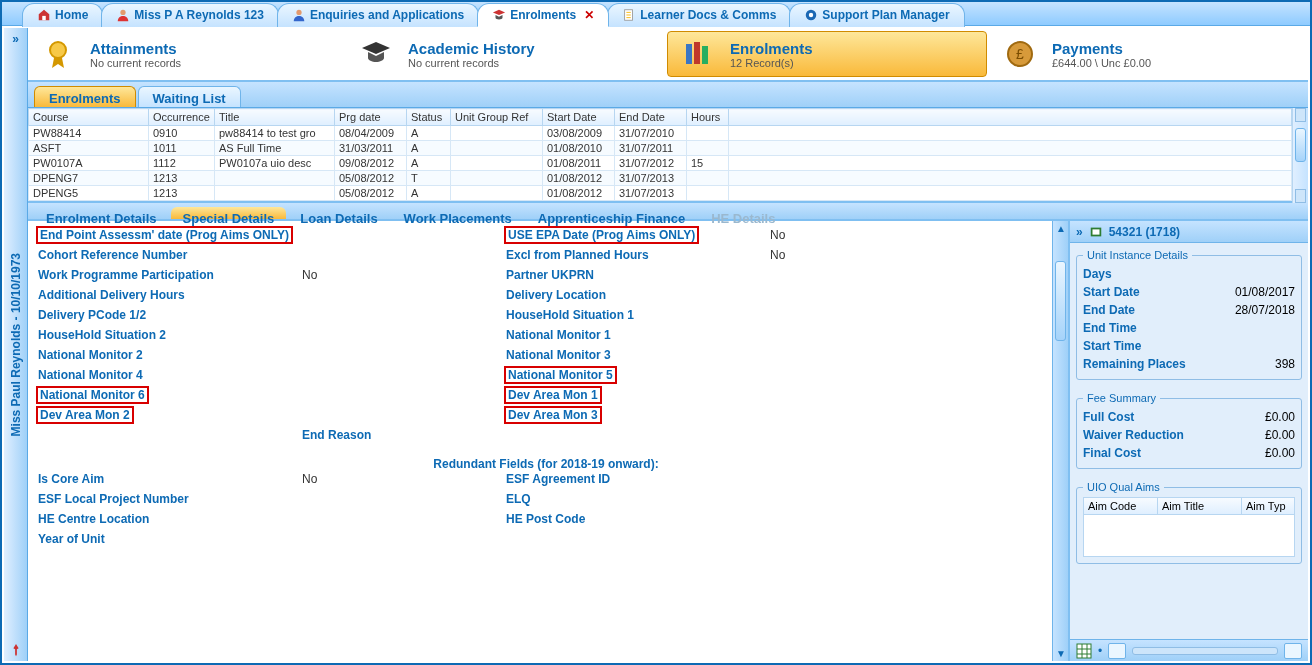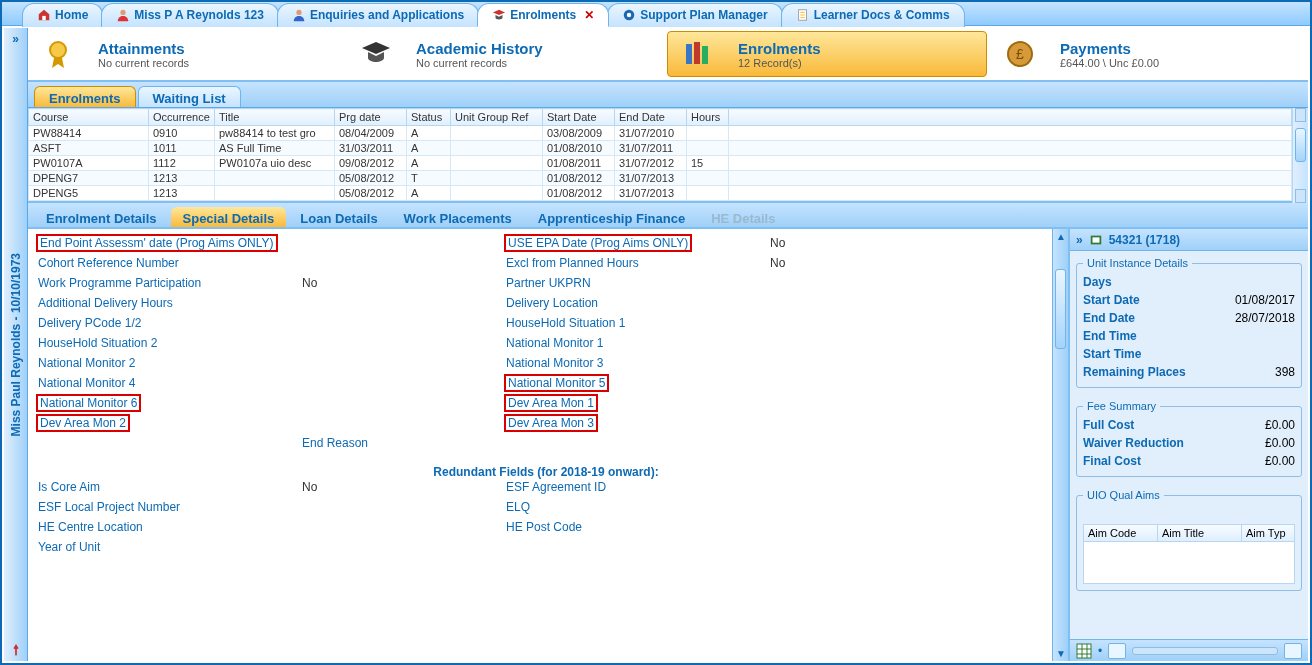--- a/index.html
+++ b/index.html
@@ -88,21 +88,21 @@
   .summary {
     height:54px;
     display:flex;
     align-items:stretch;
     border-bottom:2px solid #7fbff1;
   }
   .summary .card {
     flex:1;
     display:flex;
     align-items:center;
-    gap:24px;
+    gap:16px;
     padding:6px 14px;
   }
   .summary .card.active {
     background: linear-gradient(#fee79a,#f9b93a);
     border:1px solid #d08b00;
     border-radius:4px;
     margin:3px;
   }
   .summary .card .ttl { color:#0d6ab4; font-weight:bold; font-size:15px; }
   .summary .card .sub { color:#555; font-size:11px; }
@@ -156,21 +156,21 @@
     padding:1px 4px;
     font-size:11px;
     color:#333;
     white-space:nowrap;
     overflow:hidden;
   }
   .grid tbody tr:nth-child(even) td { background:#f6fbff; }
 
   
   .dtabs {
-    height:26px;
+    height:18px;
     background: linear-gradient(#c5e3ff,#9fd0f8);
     border-bottom:2px solid #7fbff1;
     display:flex;
     padding-left:6px;
   }
   .dtab {
     padding:4px 12px;
     color:#0d6ab4;
     font-weight:bold;
     font-size:13px;
@@ -197,21 +197,21 @@
     overflow:auto;
     position:relative;
   }
   .formgrid {
     display:grid;
     grid-template-columns: 260px 200px 260px 140px;
     row-gap:4px;
     column-gap:4px;
     margin-left:4px;
   }
-  .formgrid .lbl { color:#0d6ab4; font-weight:normal; font-size:12px; padding:1px 2px; }
+  .formgrid .lbl { color:#0d6ab4; font-weight:bold; font-size:12px; padding:1px 2px; }
   .formgrid .val { color:#333; font-size:12px; padding:1px 2px; }
   .redbox { border:2px solid #d80000; padding:0 2px; margin:-1px -2px; }
   .section { color:#0d6ab4; font-weight:bold; font-size:12px; margin-top:14px; }
 
   
   .vsb {
     width:16px;
     background: linear-gradient(90deg,#c5e3ff,#9fd0f8);
     border-left:1px solid #6fb4ea;
     position:relative;
@@ -247,21 +247,20 @@
   }
   .right legend { color:#0d6ab4; font-size:11px; padding:0 4px; }
   .right .row { display:flex; justify-content:space-between; padding:2px 0; }
   .right .row .k { color:#0d6ab4; font-weight:bold; }
   .right .aimhead {
     display:grid;
     grid-template-columns: 74px 1fr 52px;
     background: linear-gradient(#f7fbff,#dfefff);
     border:1px solid #b7d6f1;
     font-size:11px;
-    margin-top:19px;
   }
   .right .aimhead div { padding:2px 4px; border-right:1px solid #b7d6f1; }
   .right .aimblank {
     height:42px;
     background:#fff;
     border:1px solid #b7d6f1;
     border-top:none;
   }
   .right .footerbar {
     margin-top:auto;
@@ -328,31 +327,31 @@
   <div class="tab active">
     <svg class="icon" viewBox="0 0 16 16">
         <path fill="#c33" d="M8 2l7 3-7 3-7-3z"></path>
         <path fill="#555" d="M4 8v3c0 1 2 2 4 2s4-1 4-2V8l-4 2z"></path>
       </svg>
     <span>Enrolments</span>
     <span class="close-x">✕</span>
   </div>
   <div class="tab">
     <svg class="icon" viewBox="0 0 16 16">
+        <rect x="3" y="2" width="9" height="12" fill="#fff" stroke="#999"></rect>
+        <path stroke="#f7b500" d="M5 5h5M5 8h5M5 11h5"></path>
+      </svg>
+    <span>Learner Docs &amp; Comms</span>
+  </div>
+  <div class="tab">
+    <svg class="icon" viewBox="0 0 16 16">
         <circle cx="8" cy="8" r="6" fill="#1b68b4"></circle>
         <circle cx="8" cy="8" r="2.5" fill="#fff"></circle>
       </svg>
     <span>Support Plan Manager</span>
-  </div>
-  <div class="tab">
-    <svg class="icon" viewBox="0 0 16 16">
-        <rect x="3" y="2" width="9" height="12" fill="#fff" stroke="#999"></rect>
-        <path stroke="#f7b500" d="M5 5h5M5 8h5M5 11h5"></path>
-      </svg>
-    <span>Learner Docs &amp; Comms</span>
   </div>
 </div>
 
 <div class="sidebar">
   <span class="chev">»</span>
   <span class="vname">Miss Paul Reynolds - 10/10/1973</span>
   <svg class="pin-icon" viewBox="0 0 16 16">
       <path fill="#c33" d="M8 1l3 5-2 1v6l-1 2-1-2V7l-2-1z"></path>
     </svg>
 </div>

